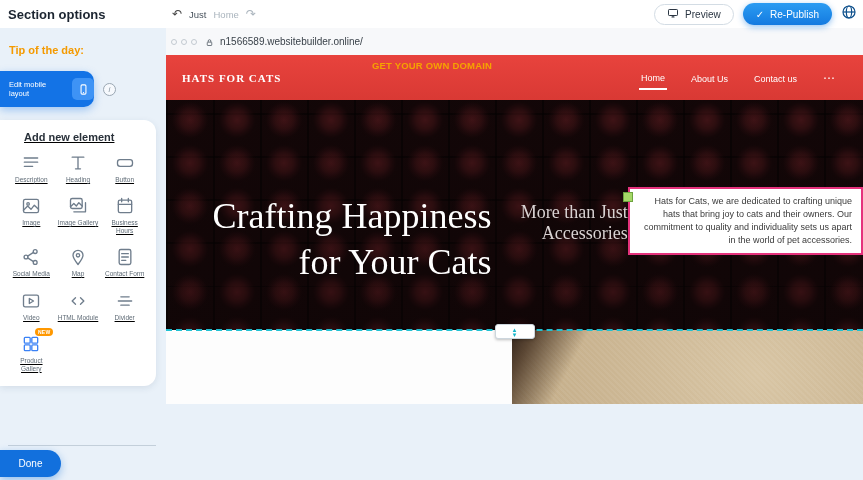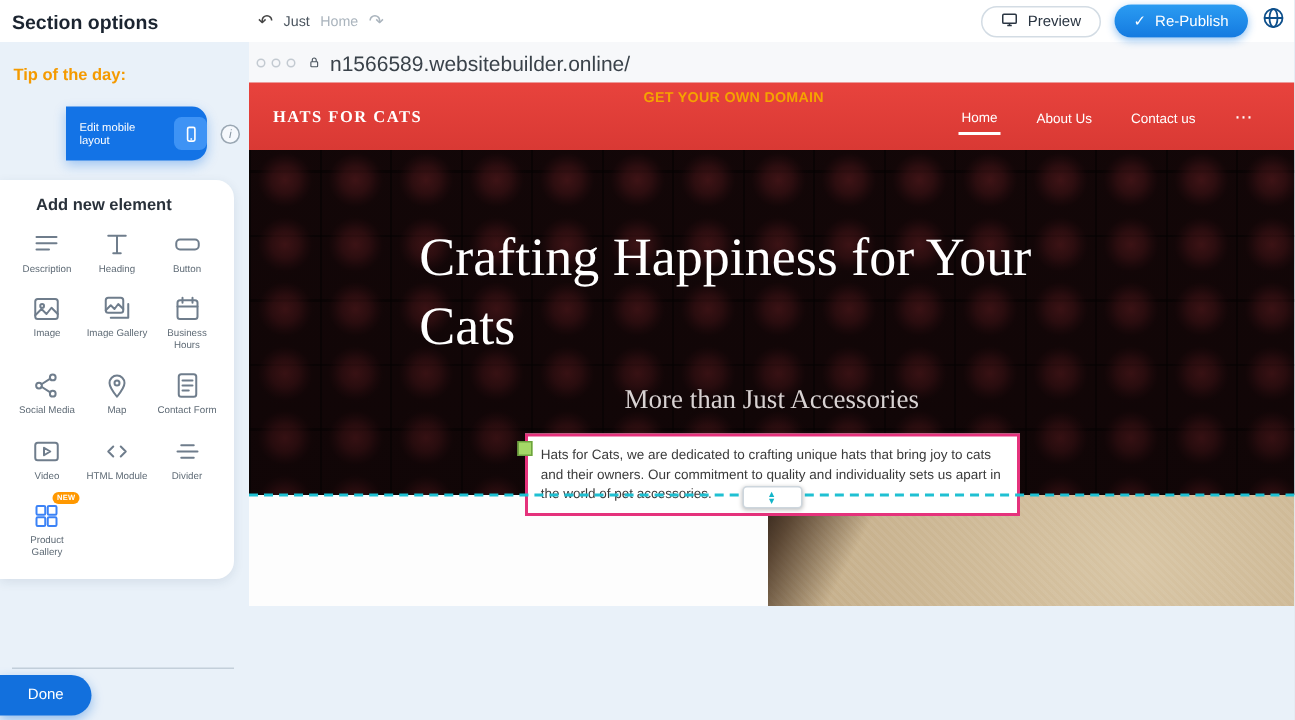--- a/index.html
+++ b/index.html
@@ -25,61 +25,61 @@
 
   
   .sidebar { position:absolute; left:0; top:28px; width:166px; bottom:0; }
   .tabs { display:flex; margin:4px 4px 0 4px; }
   .tab { flex:1; text-align:center; font-size:7.5px; color:#3a4450; padding:5px 0; border-radius:10px; cursor:pointer; }
   .tab.active { background:#fff; border:1px solid #9cc4ee; padding:4px 0; font-weight:bold; color:#1b2430; }
   .tip { padding:16px 12px 0 9px; }
   .tip-title { font-size:11px; font-weight:bold; color:#f49a00; }
   .tip-body { margin-top:6px; font-size:7.5px; color:#5b6670; line-height:1.45; }
   .edit-row { margin-top:15px; display:flex; align-items:center; gap:9px; }
-  .edit-btn { width:94px; height:36px; background:#1373e6; border:none; border-radius:0 10px 10px 0; display:flex; align-items:center; gap:7px; padding-left:9px; color:#fff; font-size:7.5px; text-align:left; box-shadow:0 3px 8px rgba(19,115,230,.35); cursor:pointer;margin-left:44px; }
+  .edit-btn { width:94px; height:36px; background:#1373e6; border:none; border-radius:0 10px 10px 0; display:flex; align-items:center; gap:7px; padding-left:9px; color:#fff; font-size:7.5px; text-align:left; box-shadow:0 3px 8px rgba(19,115,230,.35); cursor:pointer; }
   .phone-box { width:22px; height:22px; background:#3e93f5; border-radius:5px; display:flex; align-items:center; justify-content:center; flex:0 0 auto; }
   .info-dot { width:13px; height:13px; border-radius:50%; border:1px solid #9aa7b3; color:#8a97a3; font-size:8px; font-style:italic; display:flex; align-items:center; justify-content:center; background:rgba(255,255,255,.6); cursor:pointer; }
-  .add-panel { margin-top:13px; width:156px; background:#fff; border-radius:0 12px 12px 0; padding:11px 0 13px; box-shadow:0 2px 7px rgba(30,60,90,.10); }
+  .add-panel { margin-top:13px; width:156px; background:#fff; border-radius:0 12px 12px 0; padding:11px 0 13px; box-shadow:0 2px 7px rgba(30,60,90,.10);text-decoration:underline; }
   .add-title { font-size:11px; font-weight:bold; color:#29313a; margin:0 0 10px 24px; }
   .grid { display:grid; grid-template-columns:repeat(3,1fr); row-gap:12px; padding:0 8px; }
   .el { display:flex; flex-direction:column; align-items:center; gap:3px; cursor:pointer; }
   .el-icon { position:relative; width:22px; height:20px; display:flex; align-items:center; justify-content:center; }
   .el-icon svg { width:20px; height:20px; stroke:#6f7d8c; fill:none; stroke-width:1.6; stroke-linecap:round; stroke-linejoin:round; }
   .el-icon.blue svg { stroke:#3b82f6; }
   .badge { position:absolute; top:-6px; right:-11px; background:#ff9800; color:#fff; font-size:5px; font-weight:bold; padding:1px 3px; border-radius:5px; letter-spacing:.2px; }
   .el-label { font-size:6.5px; color:#5f6b76; text-align:center; line-height:1.25; max-width:42px; }
   .rule { position:absolute; left:8px; right:10px; top:417px; border-top:1px solid #c3cfda; }
   .done-btn { position:absolute; left:0; top:422px; width:61px; height:27px; background:#1270dd; color:#fff; border:none; border-radius:0 14px 14px 0; font-size:10px; display:flex; align-items:center; justify-content:center; box-shadow:0 3px 8px rgba(18,112,221,.4); cursor:pointer; }
 
   
   .main { position:absolute; left:166px; top:28px; right:0; bottom:0; }
   .browser { height:27px; background:#f7f8fa; display:flex; align-items:center; padding-left:5px; gap:4px; }
   .dot { width:6px; height:6px; border-radius:50%; border:1.5px solid #c3cad1; }
   .lock { margin-left:4px; }
   .lock svg { stroke:#4a545e; fill:none; stroke-width:2; }
-  .url { font-size:14px; color:#3a424a; margin-left:2px; }
+  .url { font-size:10px; color:#3a424a; margin-left:2px; }
   .domain-cta { font-size:9.5px; font-weight:bold; color:#f5a300; margin-left:5px; letter-spacing:.2px; cursor:pointer;margin-top:48px; }
 
   .site-header { height:45px; background:linear-gradient(180deg,#e8433d,#d93934); display:flex; align-items:center; padding:0 16px; }
   .logo { color:#fff; font-family:"Liberation Serif", serif; font-weight:bold; font-size:11px; letter-spacing:1px; }
   .nav { margin-left:auto; display:flex; align-items:center; gap:22px; margin-right:10px; }
   .nav-item { color:#fff; font-size:9px; padding:7px 2px 5px; cursor:pointer; }
   .nav-item.active { border-bottom:2px solid #fff; }
   .nav-more { color:#fff; font-size:12px; line-height:1; padding:0 2px; cursor:pointer; }
 
   .hero {
-    position:relative; height:230px; text-align:left;
+    position:relative; height:230px; text-align:right;
     background-color:#160809;
     background-image:
       linear-gradient(180deg, rgba(10,3,4,.30), rgba(10,3,4,.45)),
       radial-gradient(circle at 24px 20px, rgba(150,45,50,.50) 0, rgba(120,35,40,.40) 9px, rgba(70,20,24,.32) 14px, rgba(30,8,10,.16) 18px, transparent 21px),
       repeating-linear-gradient(0deg, rgba(0,0,0,.55) 0 1.5px, transparent 1.5px 43px),
       repeating-linear-gradient(90deg, rgba(0,0,0,.55) 0 1.5px, transparent 1.5px 47px);
     background-size:auto, 47px 43px, auto, auto;
-    display:flex; flex-direction:column; align-items:center;
+    display:flex; flex-direction:row; align-items:center;
   }
   .hero-heading { margin-top:48px; width:470px; font-family:"Liberation Serif", serif; font-weight:normal; font-size:36px; line-height:1.28; color:#ffffff; }
   .hero-sub { margin-top:16px; font-family:"Liberation Serif", serif; font-weight:normal; font-size:18px; color:#d8d2d2; }
   .desc-box { position:relative; margin-top:12px; width:330px; background:#fff; border:2px solid #e5327c; padding:6px 9px; font-size:9px; color:#3a3a3a; line-height:1.45; cursor:pointer; }
   .drag-handle { position:absolute; left:-7px; top:3px; width:10px; height:10px; background:#a5d867; border:1px solid #6da33f; cursor:grab; }
   .guide { position:absolute; left:0; right:0; bottom:-1px; border-top:2px dashed #1fc0d2; }
   .resize-handle { position:absolute; left:50%; bottom:-9px; transform:translateX(-50%); width:40px; height:15px; background:#fff; border:1px solid #cdd6dd; border-radius:3px; box-shadow:0 1px 3px rgba(0,0,0,.25); display:flex; flex-direction:column; align-items:center; justify-content:center; color:#12b4c8; z-index:6; cursor:ns-resize; }
   .rh-glyph { font-size:7px; line-height:5px; }
 
   .below { display:flex; height:74px; }

